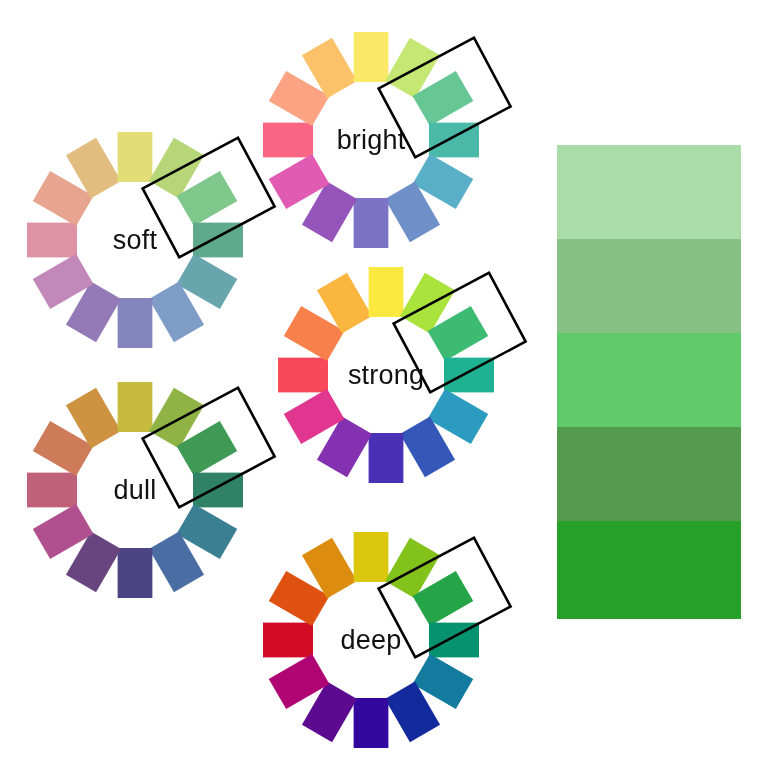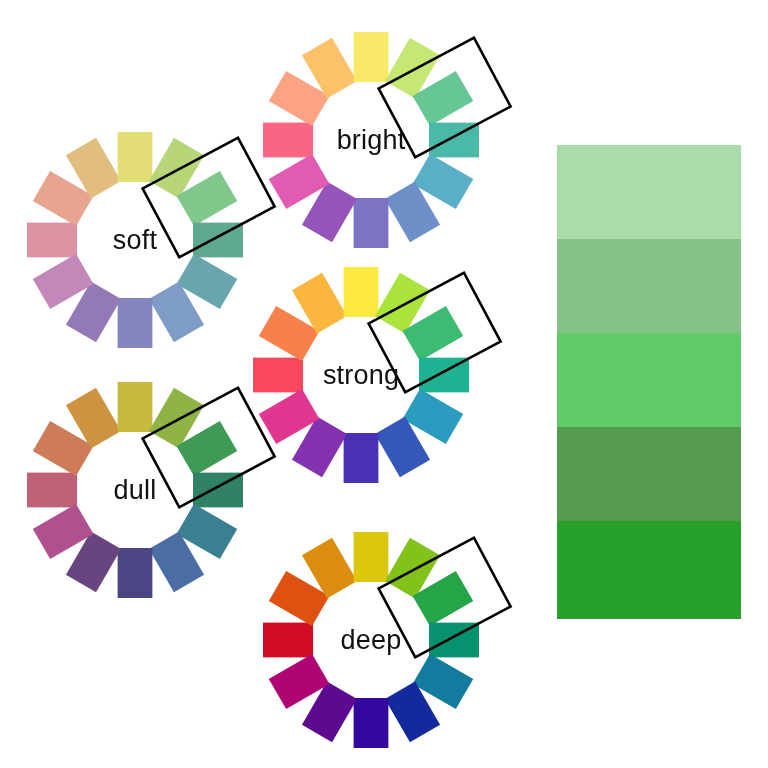--- a/index.html
+++ b/index.html
@@ -140,21 +140,21 @@
         <g transform="translate(112.50,225.88) rotate(210.00)">
           <rect x="-17.38" y="-25.00" width="34.77" height="50.00" fill="#69457f"></rect>
         </g>
         <g transform="translate(82.12,195.50) rotate(240.00)">
           <rect x="-17.38" y="-25.00" width="34.77" height="50.00" fill="#b1508f"></rect>
         </g>
         <rect x="-54.00" y="-39.00" width="108" height="78" fill="none" stroke="#000000" stroke-width="2.6" transform="translate(227.61,111.50) rotate(-28)"></rect>
       </svg>
       <div class="wheel-label">dull</div>
     </div>
-    <div class="wheel" style="left: 207px; top: 221px; width: 308px; height: 308px;">
+    <div class="wheel" style="left: 232px; top: 221px; width: 308px; height: 308px;">
       <svg width="308" height="308" viewBox="0 0 308 308">
         <g transform="translate(71.00,154.00) rotate(-90.00)">
           <rect x="-17.38" y="-25.00" width="34.77" height="50.00" fill="#f9475c"></rect>
         </g>
         <g transform="translate(82.12,112.50) rotate(-60.00)">
           <rect x="-17.38" y="-25.00" width="34.77" height="50.00" fill="#f7814a"></rect>
         </g>
         <g transform="translate(112.50,82.12) rotate(-30.00)">
           <rect x="-17.38" y="-25.00" width="34.77" height="50.00" fill="#fbb63f"></rect>
         </g>

